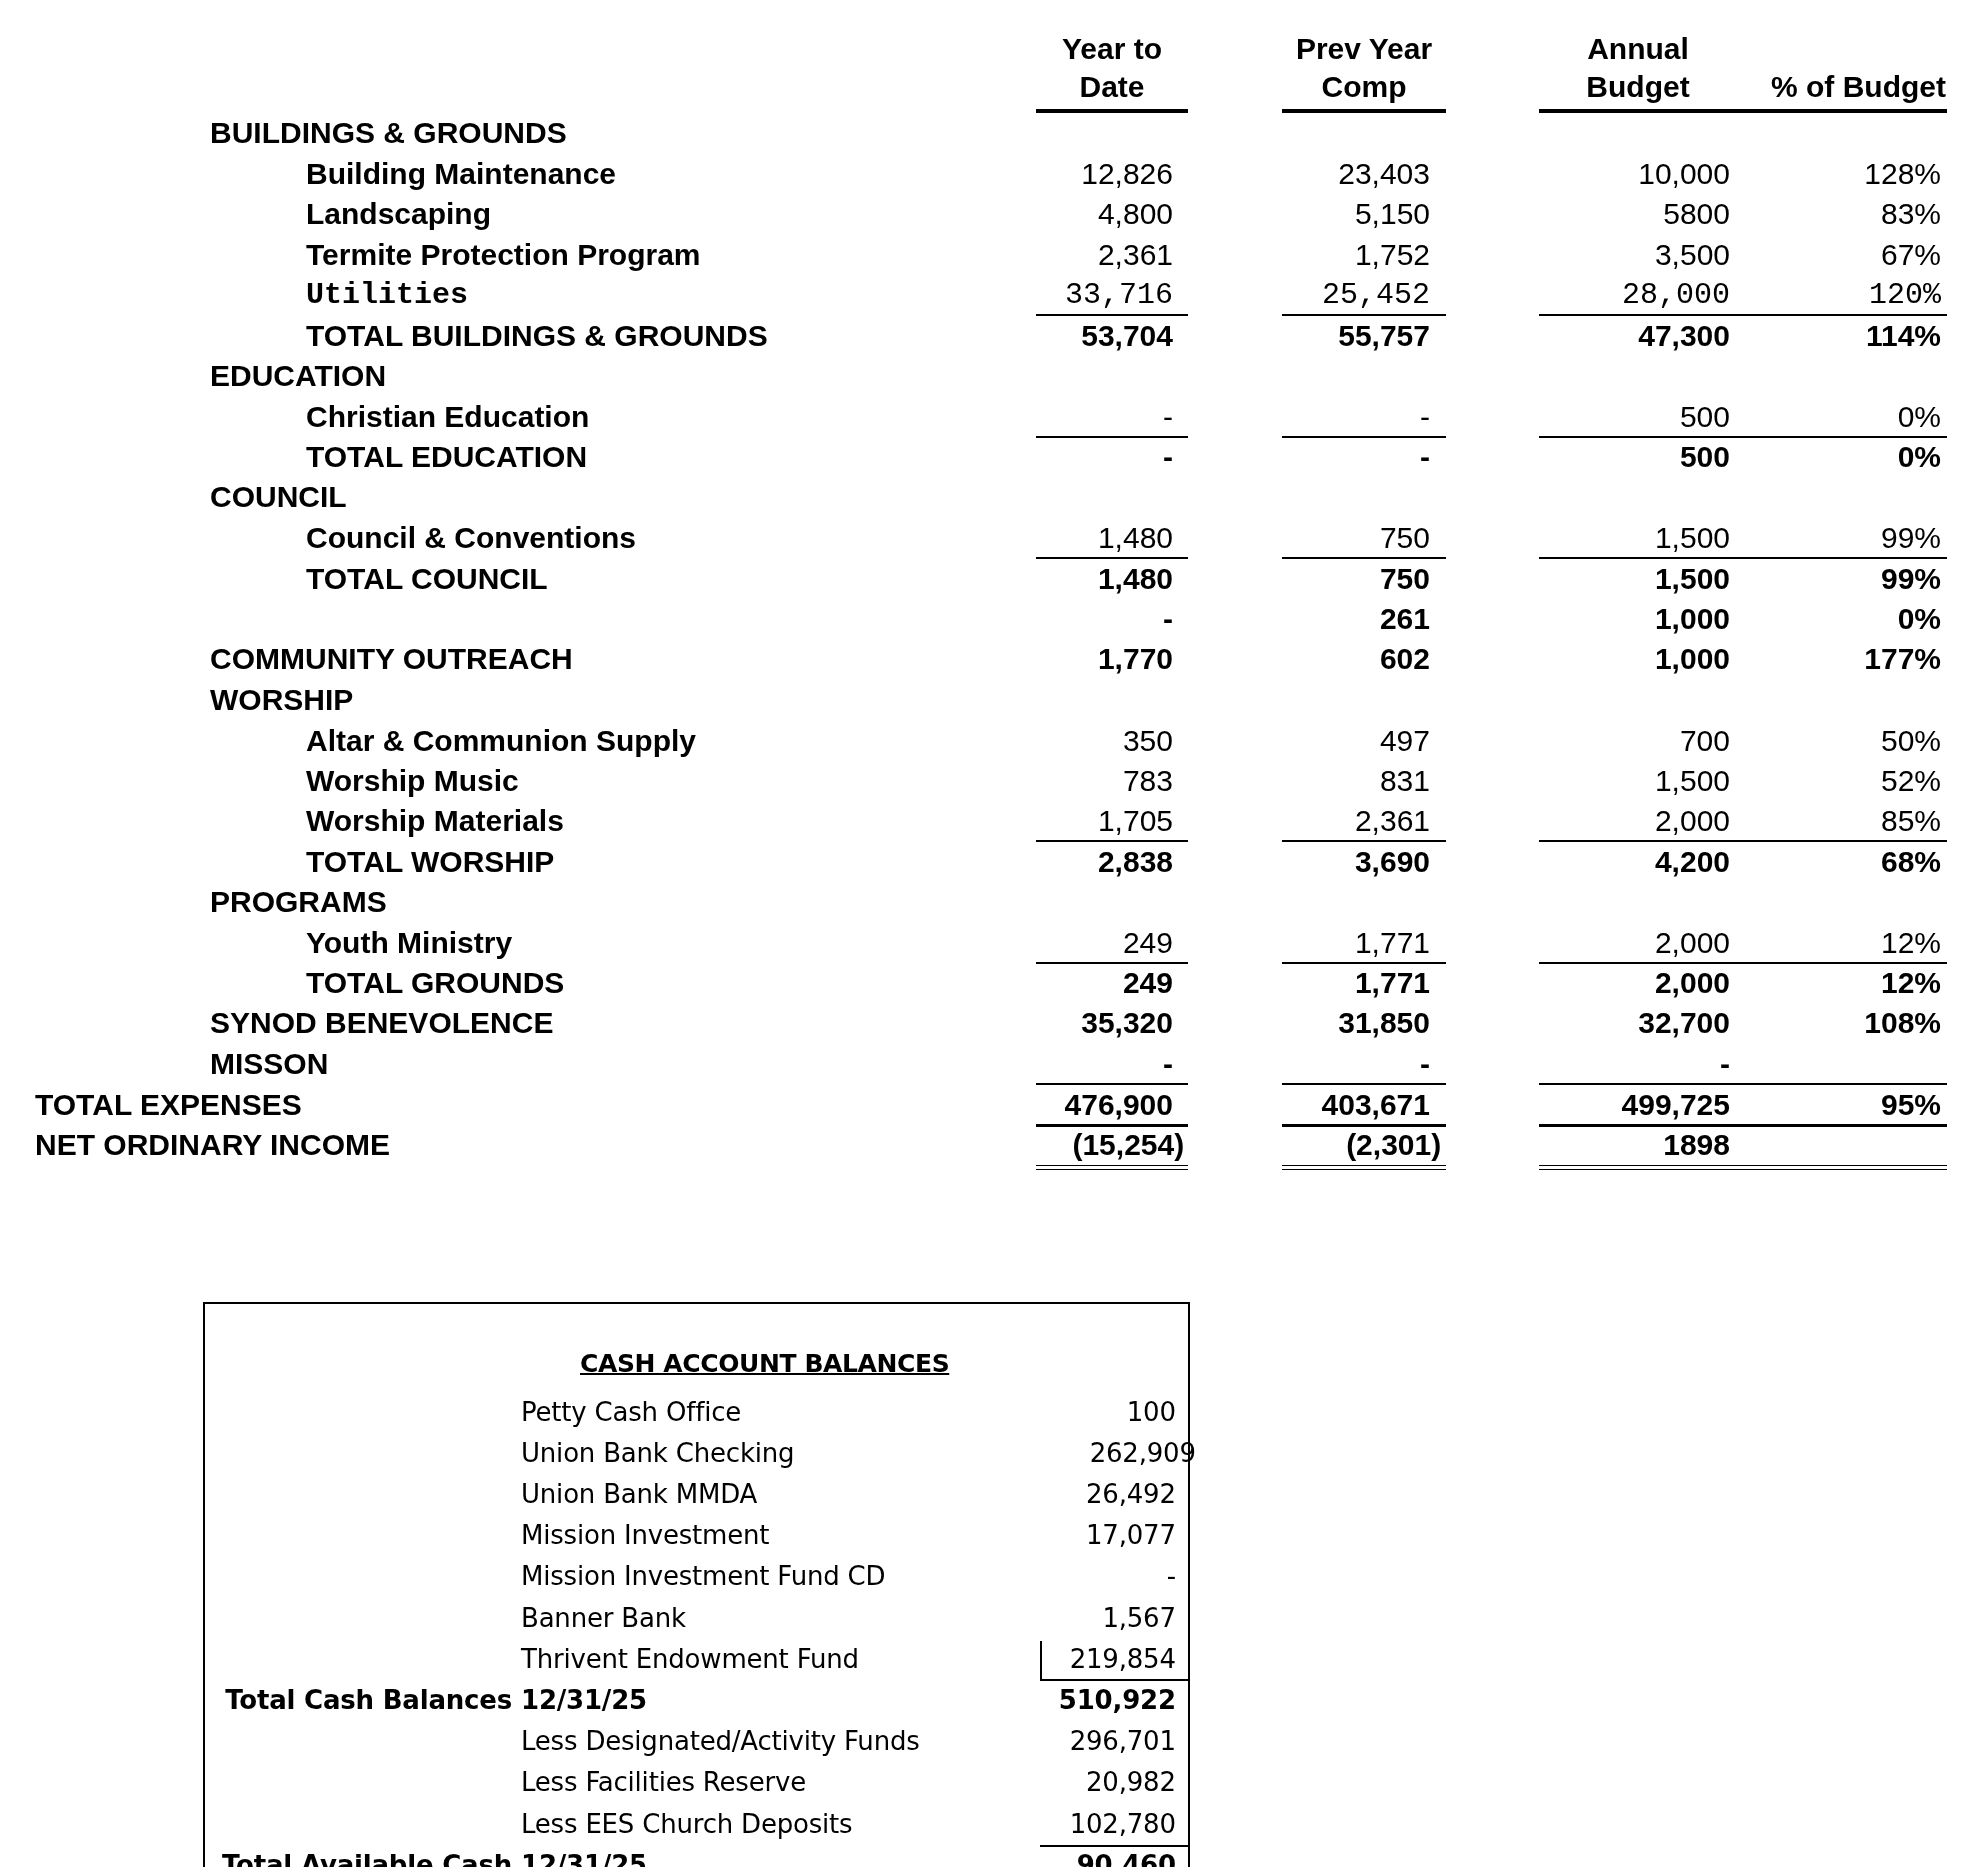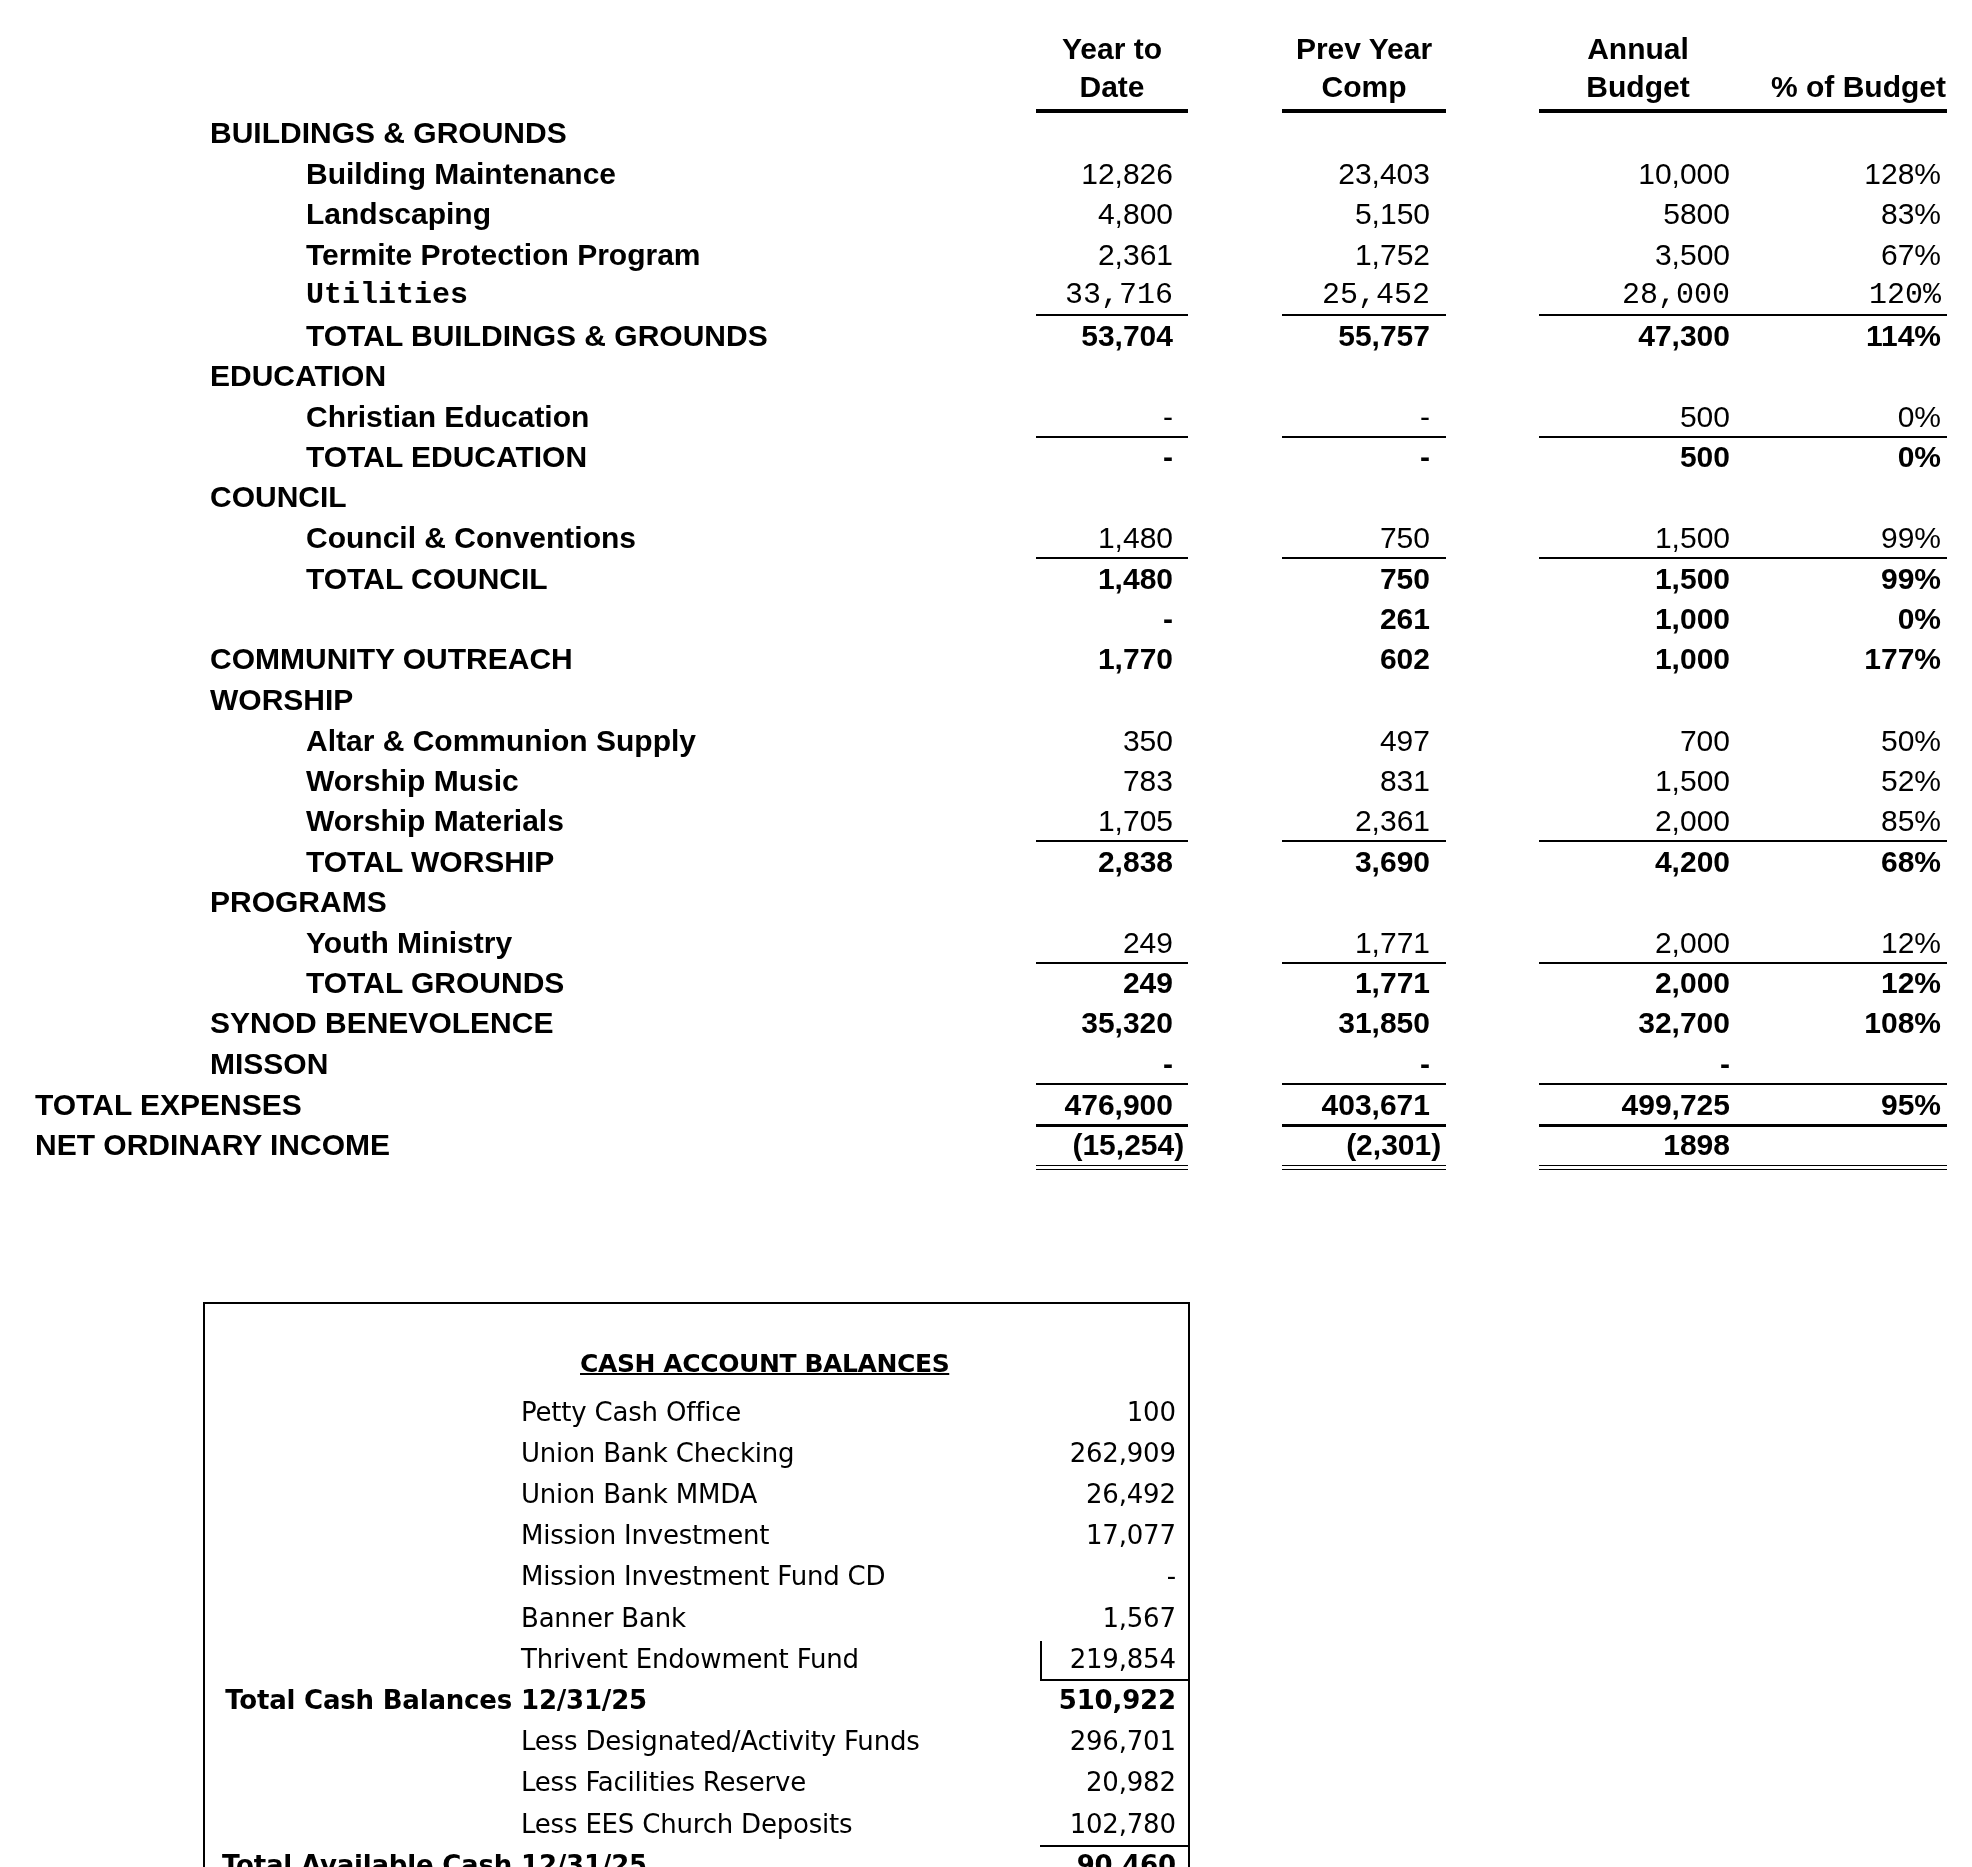--- a/index.html
+++ b/index.html
@@ -264,21 +264,21 @@
       <div class="rule dbl" style="left: 1537px; width: 408px; top: 1165px;"></div>
     </div>
 
   <div class="cashbox">
     <div class="cash-title">CASH ACCOUNT BALANCES</div>
     <div id="cash-rows">
         <div class="crow" style="top: 88px;">
           <span class="clbl">Petty Cash Office</span>
           <span class="cval">100</span>
         </div>
-        <div class="crow" style="top: 129px;">
+        <div class="crow" style="top: 129px; padding-left: 20px;">
           <span class="clbl">Union Bank Checking</span>
           <span class="cval">262,909</span>
         </div>
         <div class="crow" style="top: 170px;">
           <span class="clbl">Union Bank MMDA</span>
           <span class="cval">26,492</span>
         </div>
         <div class="crow" style="top: 211px;">
           <span class="clbl">Mission Investment</span>
           <span class="cval">17,077</span>

